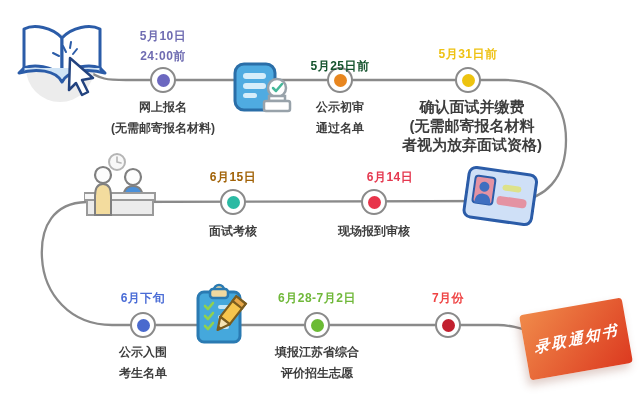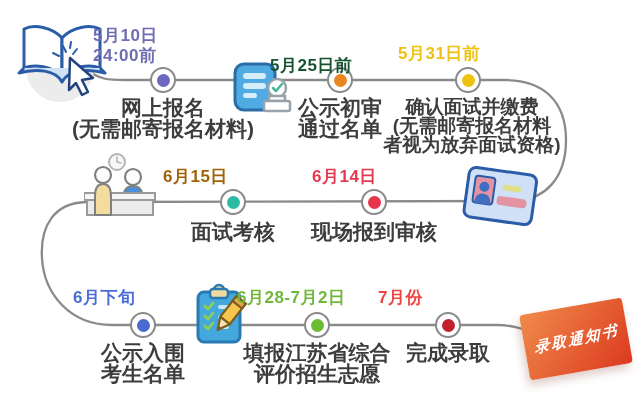--- a/index.html
+++ b/index.html
@@ -3,28 +3,28 @@
 <meta charset="utf-8">
 <style>
   html,body{margin:0;padding:0;background:#fff;}
   .canvas{
     position:relative;width:642px;height:402px;background:#ffffff;overflow:hidden;
     font-family:"Liberation Sans","DejaVu Sans",sans-serif;
   }
   .lines-svg{position:absolute;left:0;top:0;}
   .icon{position:absolute;}
   .date{
-    position:absolute;font-weight:bold;font-size:17px;line-height:20px;
-    letter-spacing:.5px;white-space:nowrap;
+    position:absolute;font-weight:bold;font-size:12px;line-height:20px;
+    text-align:center;letter-spacing:.5px;white-space:nowrap;
   }
   .lbl{
-    position:absolute;font-weight:bold;font-size:21px;line-height:21px;
+    position:absolute;font-weight:bold;font-size:12px;line-height:21px;
     text-align:center;color:#3d3d3d;white-space:nowrap;
   }
-  .lbl.small{font-size:19px;line-height:19px;}
+  .lbl.small{font-size:15px;line-height:19px;}
   .node{
     position:absolute;width:26px;height:26px;border-radius:50%;
     background:#fff;border:2px solid #8a8a8a;box-sizing:border-box;
     display:flex;align-items:center;justify-content:center;
   }
   .node .dot{width:13px;height:13px;border-radius:50%;}
   .envelope{
     position:absolute;left:524px;top:306px;width:104px;height:66px;
     transform:rotate(-10deg);border-radius:4px;
     display:flex;align-items:center;justify-content:center;
@@ -152,21 +152,21 @@
   <div class="date" style="left: 93px; top: 26px; width: 140px; color: rgb(111, 108, 178);">
     <div>5月10日</div>
       <div>24:00前</div>
   </div>
   <div class="date" style="left: 270px; top: 56px; width: 140px; color: #14532d;">
     <div>5月25日前</div>
   </div>
   <div class="date" style="left: 398px; top: 44px; width: 140px; color: rgb(238, 194, 20);">
     <div>5月31日前</div>
   </div>
-  <div class="date" style="left: 312px; top: 167px; width: 140px; color: rgb(229, 57, 80);">
+  <div class="date" style="left: 320px; top: 167px; width: 140px; color: rgb(229, 57, 80);">
     <div>6月14日</div>
   </div>
   <div class="date" style="left: 163px; top: 167px; width: 140px; color: #a16207;">
     <div>6月15日</div>
   </div>
   <div class="date" style="left: 73px; top: 288px; width: 140px; color: rgb(74, 108, 214);">
     <div>6月下旬</div>
   </div>
   <div class="date" style="left: 237px; top: 288px; width: 160px; color: rgb(112, 184, 58);">
     <div>6月28-7月2日</div>
@@ -195,17 +195,14 @@
     <div>面试考核</div>
   </div>
   <div class="lbl" style="left:232px;top:342px;width:170px;">
     <div>填报江苏省综合</div>
       <div>评价招生志愿</div>
   </div>
   <div class="lbl" style="left:83px;top:342px;width:120px;">
     <div>公示入围</div>
       <div>考生名单</div>
   </div>
-  <div class="lbl" style="left:388px;top:342px;width:120px;">
-    <div>完成录取</div>
-  </div>
 
 </div>
 
 </body></html>

